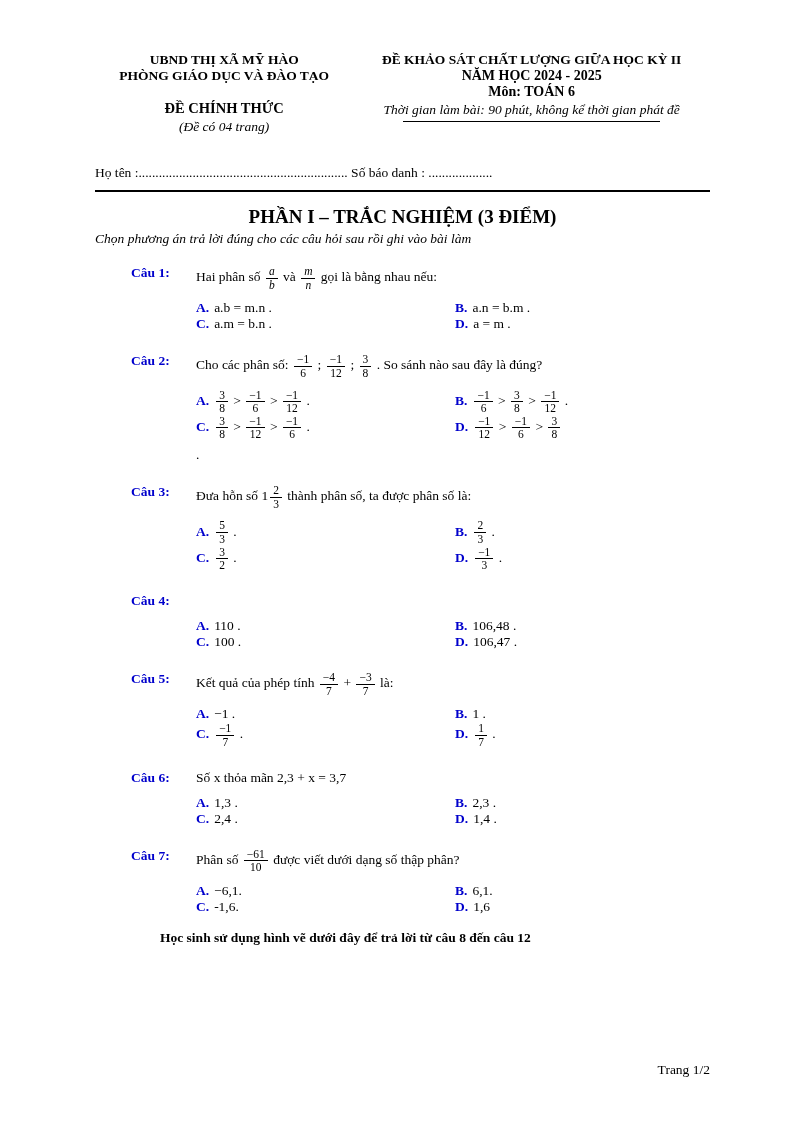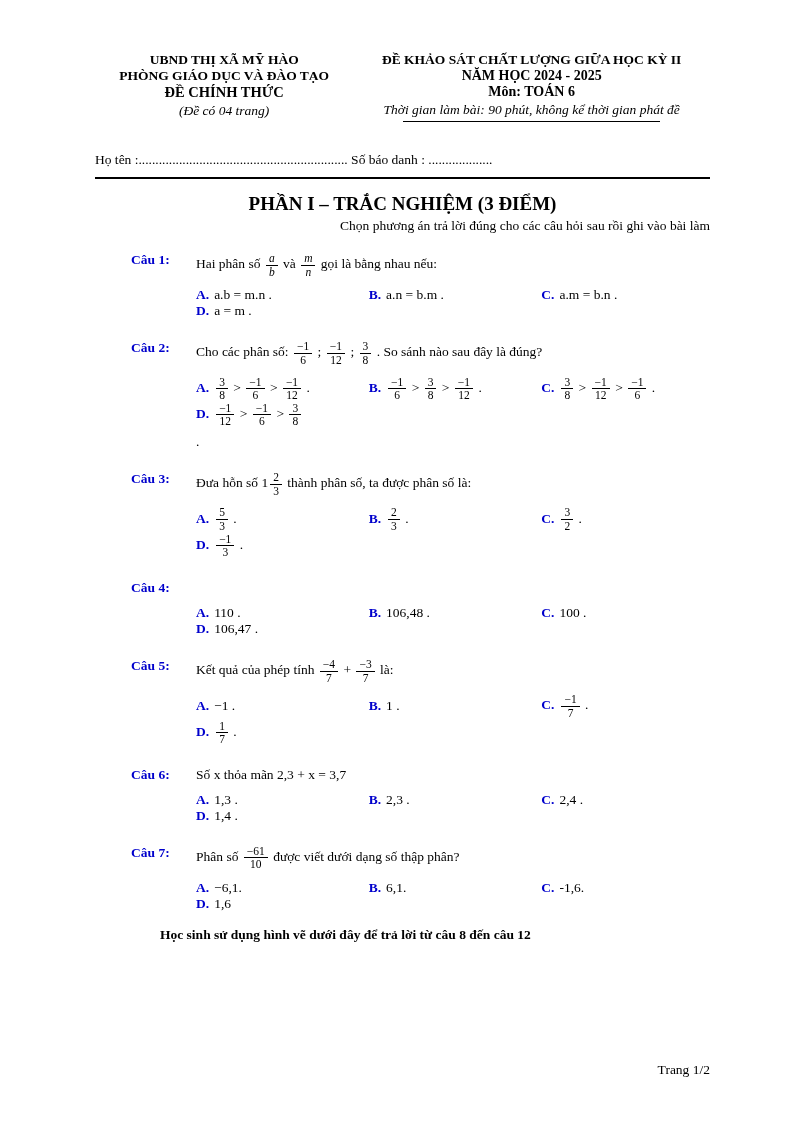--- a/index.html
+++ b/index.html
@@ -14,45 +14,45 @@
     font-size:13.5px;
     color:#000;
     padding:52px 84px 0 95px;
     border-radius:23px;
   }
   
   .header { display:flex; }
   .header-left { width:42%; text-align:center; }
   .header-right { width:58%; text-align:center; }
   .h-bold { font-weight:bold; }
-  .h-issue { font-weight:bold; font-size:14.5px; }
+  .h-issue { font-weight:bold; font-size:14.5px; margin-top:16px; }
   .h-pages { font-style:italic; margin-top:2px; }
   .h-exam-title { font-weight:bold; }
   .h-year { font-weight:bold; font-size:14px; }
   .h-subject { font-weight:bold; font-size:14px; }
   .h-duration { font-style:italic; margin-top:2px; }
   .h-underline { border-top:1px solid #000; width:72%; margin:3px auto 0 auto; height:0; }
   
   .student-line {
     margin-top:30px;
     padding-bottom:9px;
     border-bottom:2.5px solid #000;
   }
   
   .section-title { text-align:center; font-weight:bold; font-size:19px; margin-top:14px; }
-  .section-subtitle { text-align:right; margin-top:3px; }
+  .section-subtitle { text-align:left; font-style:italic; margin-top:3px; }
   
   .questions { margin-top:18px; }
   .question { margin-bottom:21px;margin-left:36px; }
   .q-row { display:flex; align-items:flex-start; }
   .q-label { color:var(--accent); font-weight:bold; flex:0 0 65px; }
   .q-stem { flex:1; }
   .q-options {
     display:grid;
-    grid-template-columns:1fr 1fr 1fr;
+    grid-template-columns:1fr 1fr;
     margin-left:65px;
     margin-top:9px;
     column-gap:4px;
     align-items:center;
   }
   .option { white-space:nowrap; }
   .opt-label { color:var(--accent); font-weight:bold; margin-right:5px; }
   .q-extra { margin-left:65px; margin-top:6px; }
   
   .frac {

